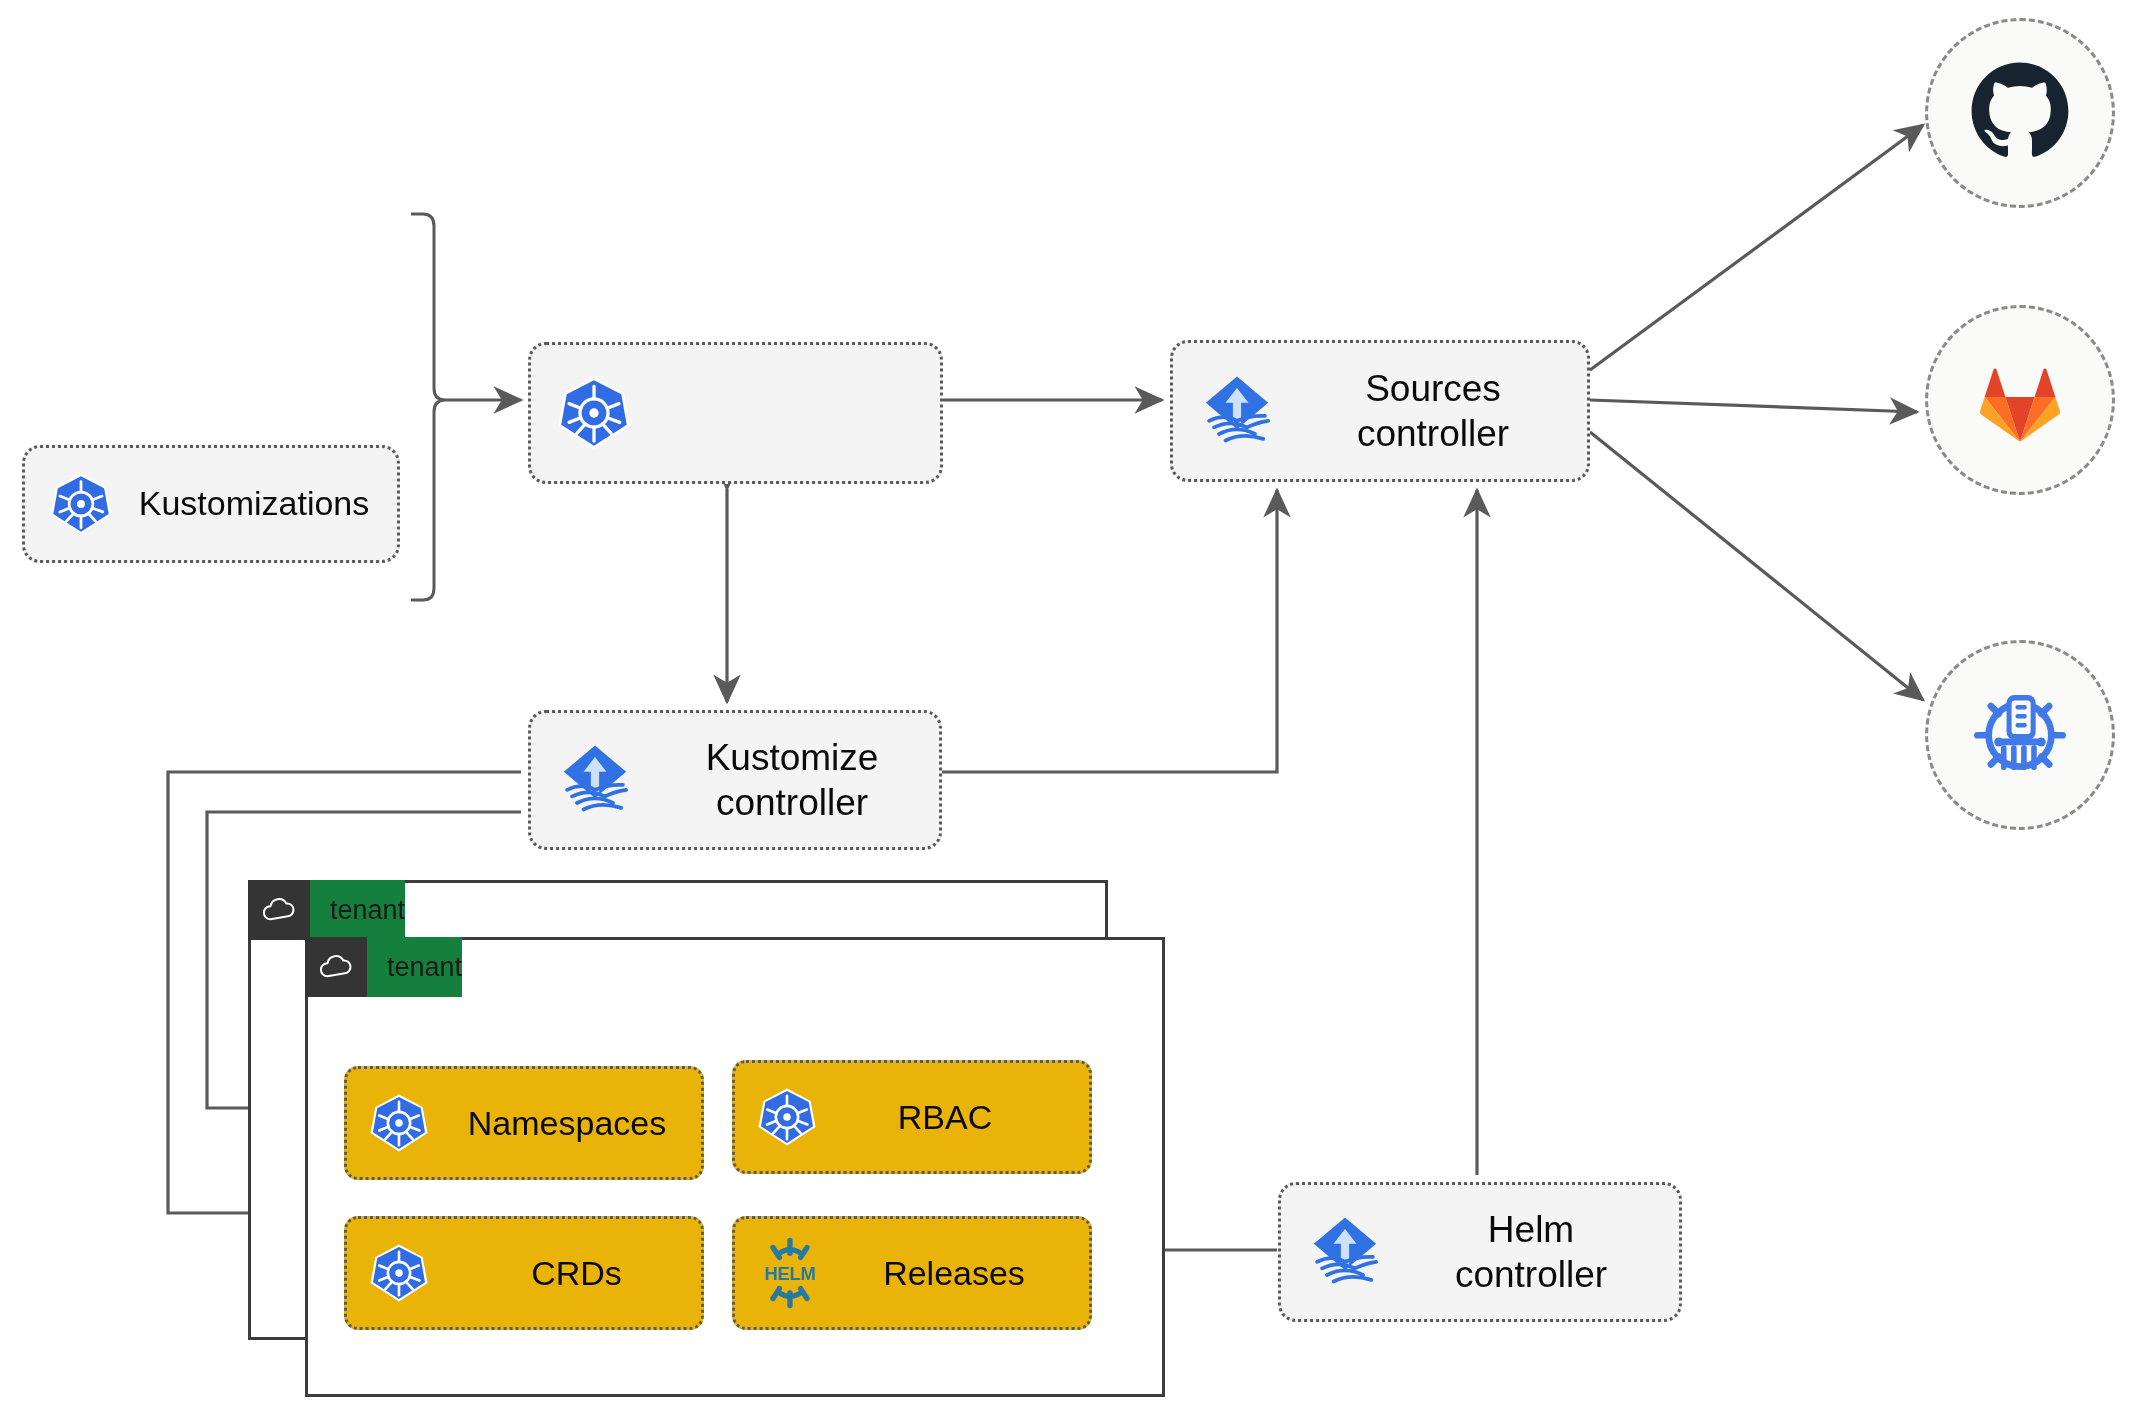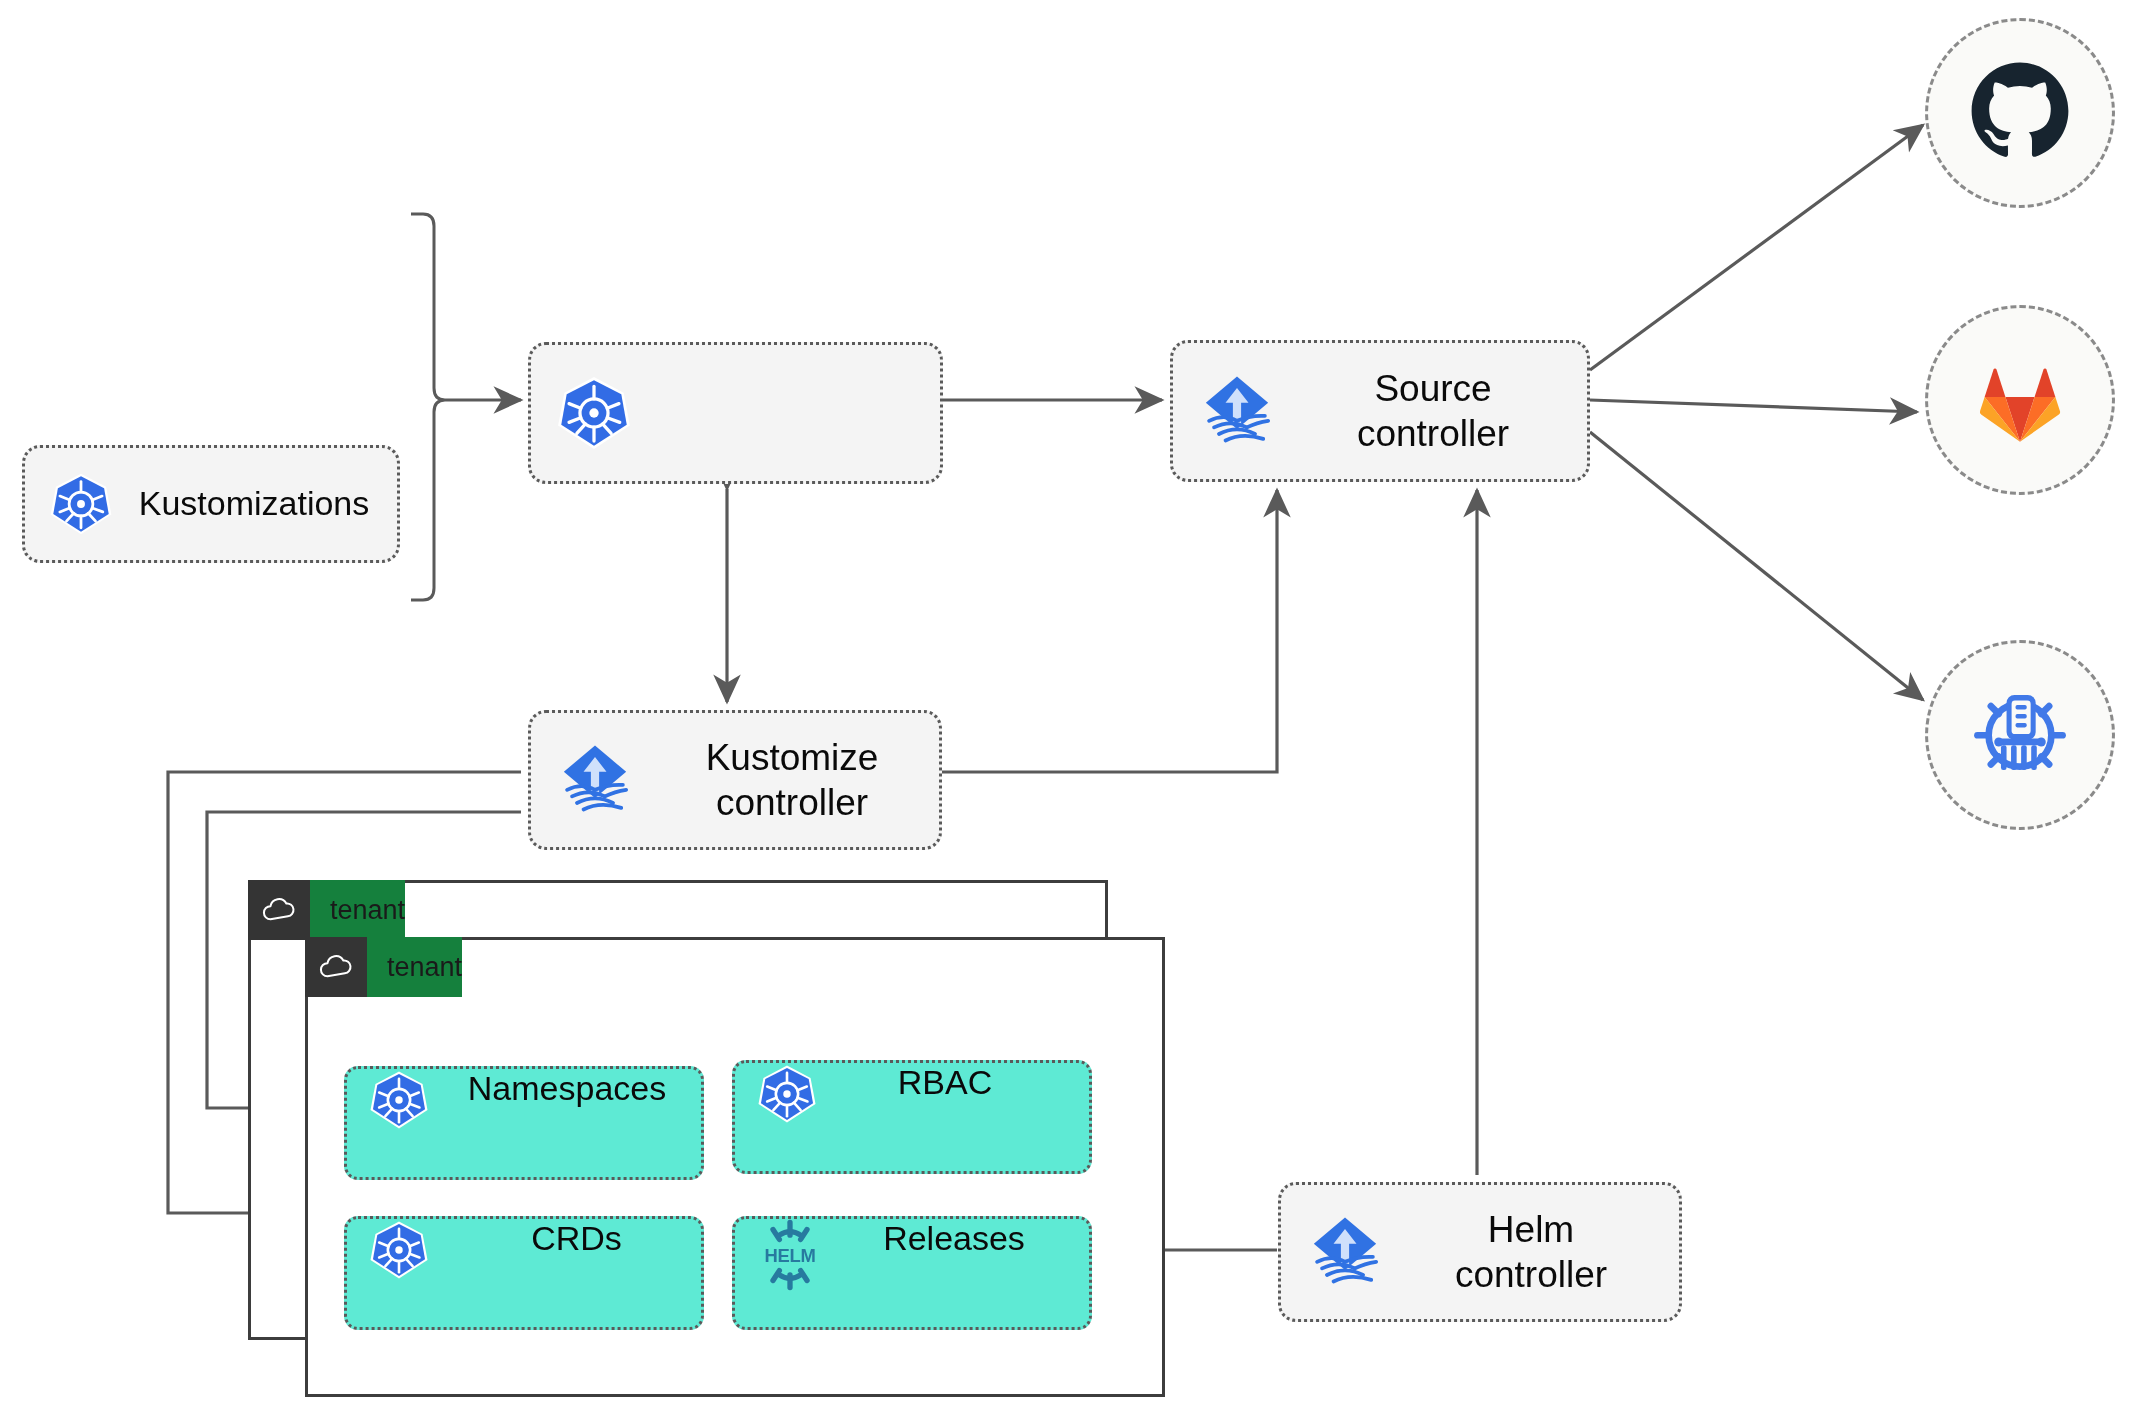--- a/index.html
+++ b/index.html
@@ -83,25 +83,25 @@
   .tenant .tabname {
     padding-left: 20px;
     font-size: 27px;
     color: #1a1a1a;
     white-space: nowrap;
   }
   .tenant.front { z-index: 4; }
 
   .subnode {
     position: absolute;
-    background: #5eead4;
+    background: #eab308;
     border: 3px dotted #5a5a5a;
     border-radius: 14px;
     display: flex;
-    align-items: flex-start;
+    align-items: center;
     z-index: 5;
   }
   .subnode .ic { flex: 0 0 auto; display:flex; align-items:center; justify-content:center; }
   .subnode .lbl {
     flex: 1 1 auto; text-align: center; color: #0a0a0a;
   }
 </style>
 </head>
 <body>
 
@@ -197,21 +197,21 @@
         <g stroke="#3072E3" stroke-width="4.6" stroke-linecap="round" fill="none">
           <path d="M16,62 Q34,53 50,62"></path>
           <path d="M22,70 Q42,60 62,70"></path>
           <path d="M28,78 Q50,67 72,78"></path>
           <path d="M36,86 Q56,76 82,84"></path>
           <path d="M50,62 Q66,55 84,56"></path>
           <path d="M62,70 Q74,64 88,62"></path>
         </g>
       </svg>
     </span>
-    <span class="lbl" style="font-size:37px; padding-right:22px;">Source
+    <span class="lbl" style="font-size:37px; padding-right:22px;">Sources
 controller</span>
   </div>
 
   <div class="node" style="left:528px; top:710px; width:414px; height:140px;">
     <span class="ic" style="width:128px;">
       <svg width="82" height="82" viewBox="0 0 100 100" aria-hidden="true">
         <polygon points="50,8 88,40 50,72 12,40" fill="#3072E3"></polygon>
         <path d="M50,22 L64,40 L55,40 L55,66 L45,66 L45,40 L36,40 Z" fill="#cfe0fb"></path>
         <g stroke="#3072E3" stroke-width="4.6" stroke-linecap="round" fill="none">
           <path d="M16,62 Q34,53 50,62"></path>

